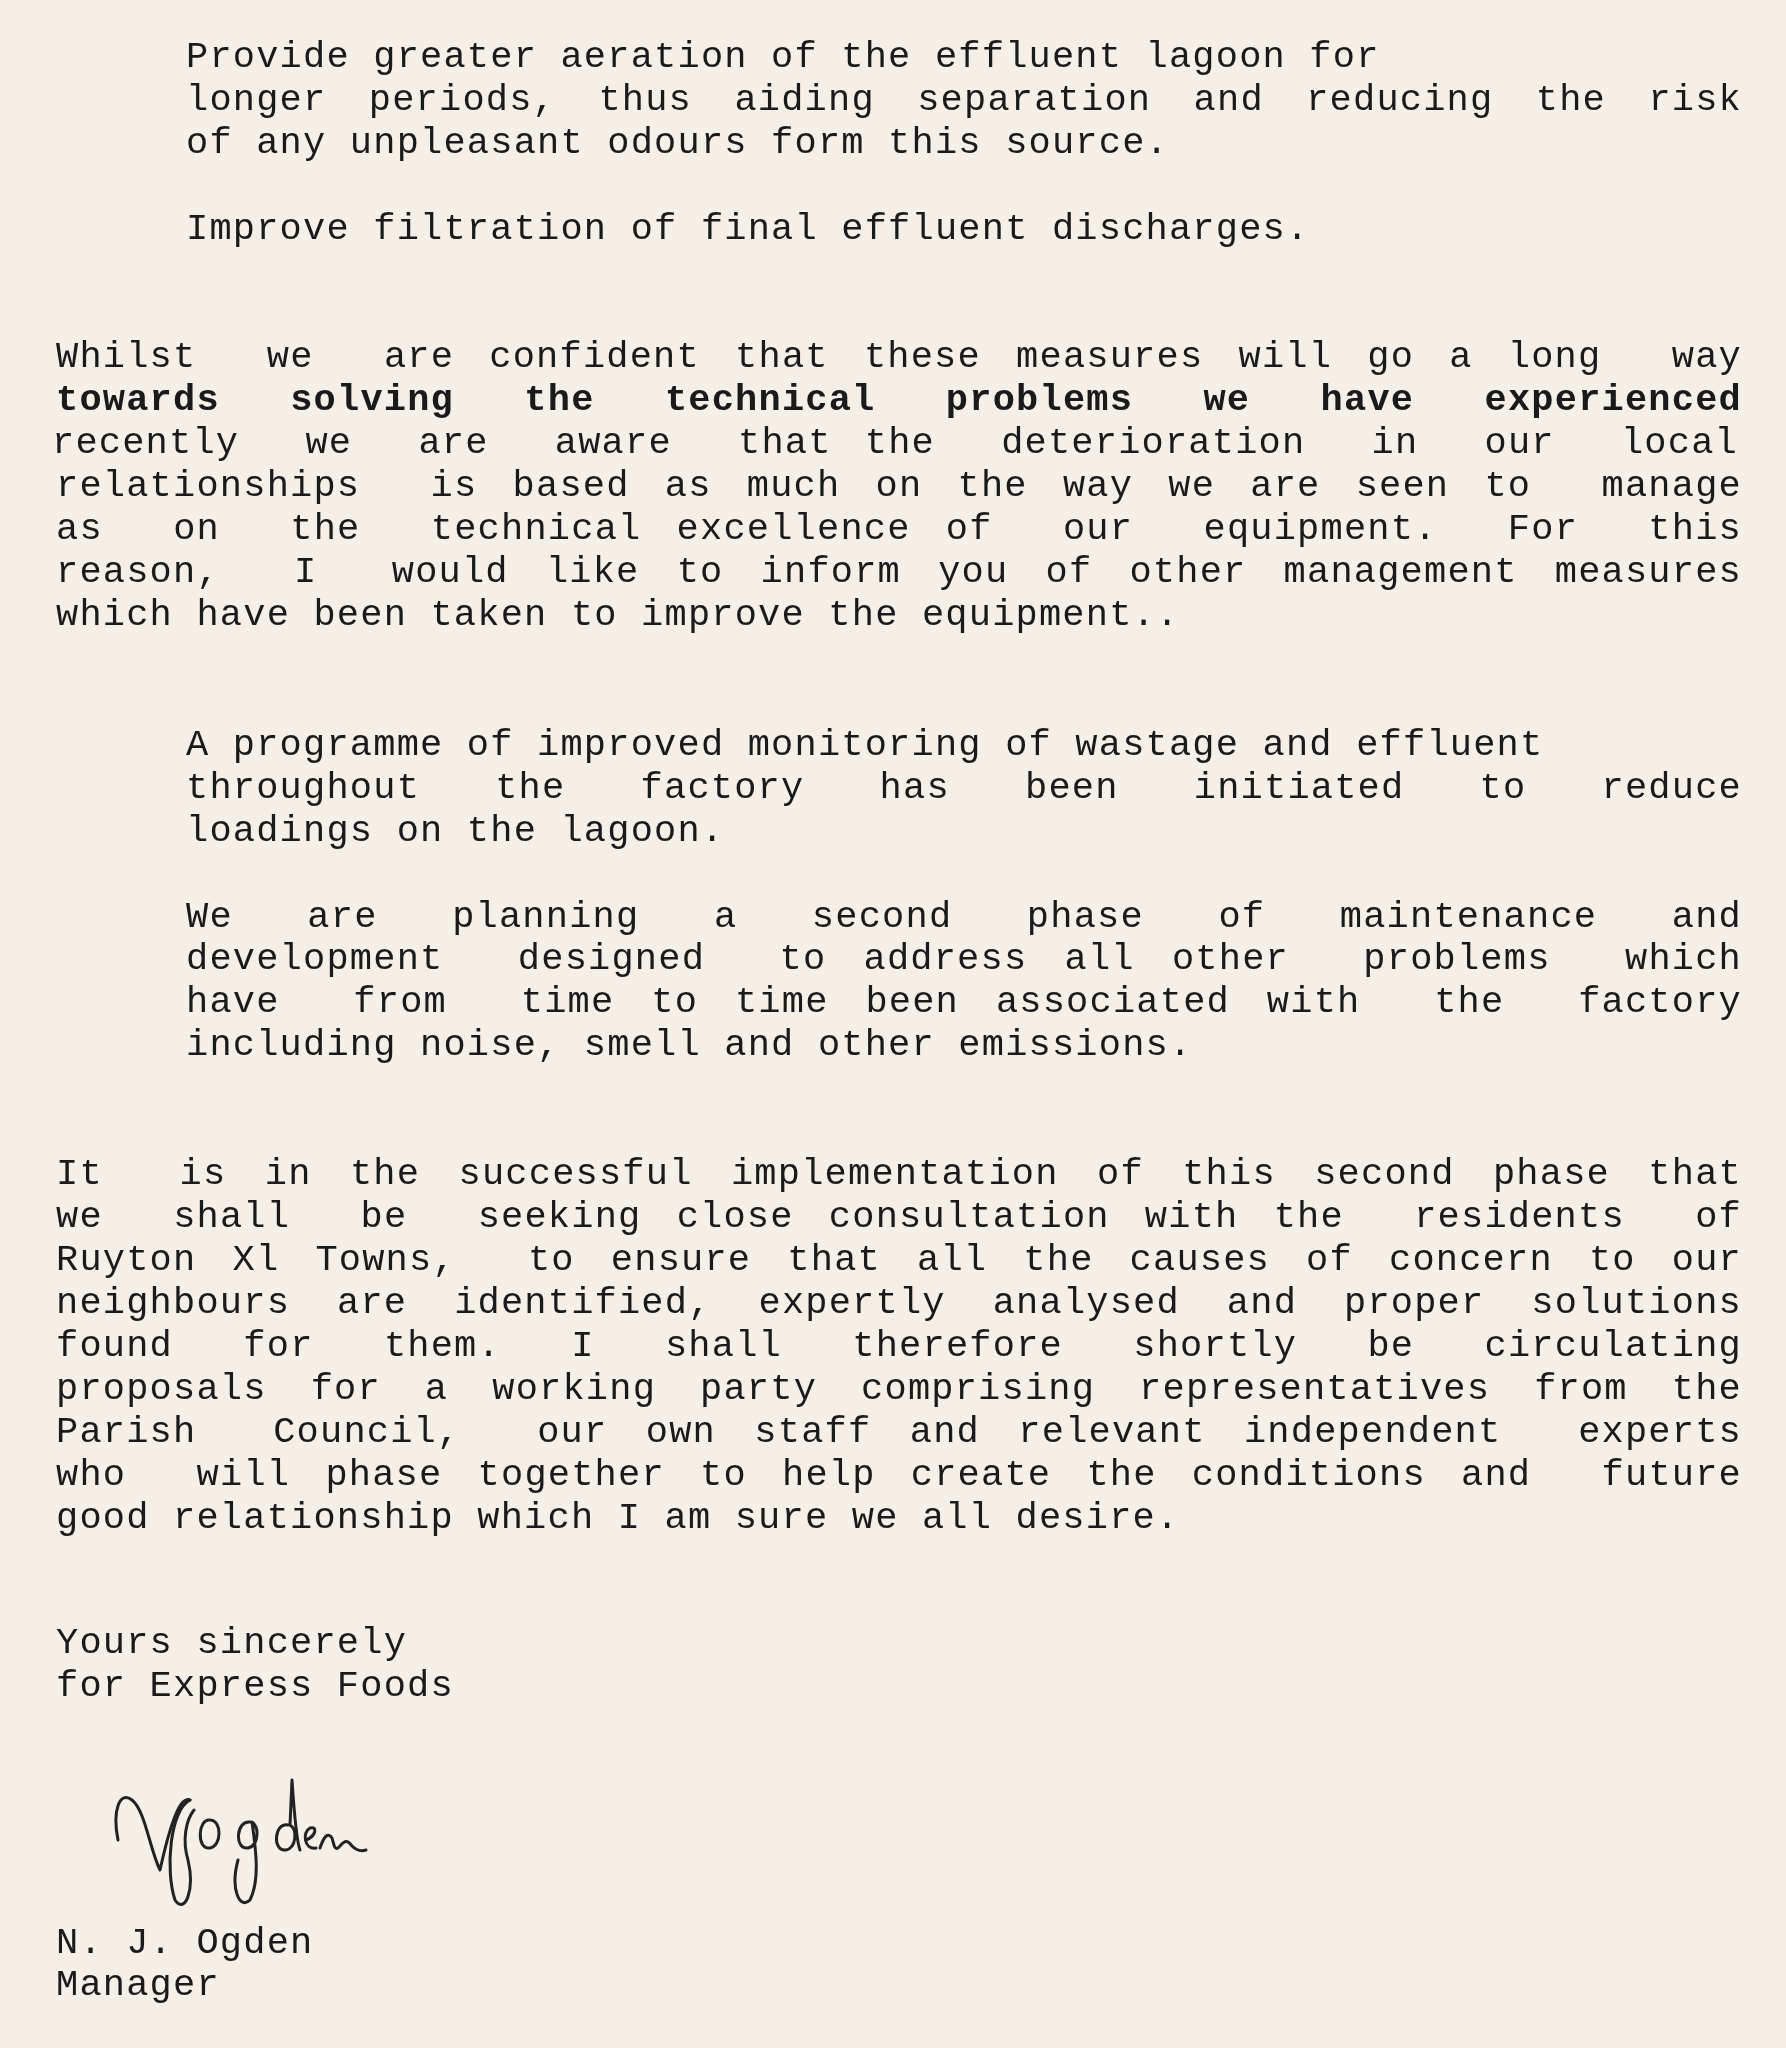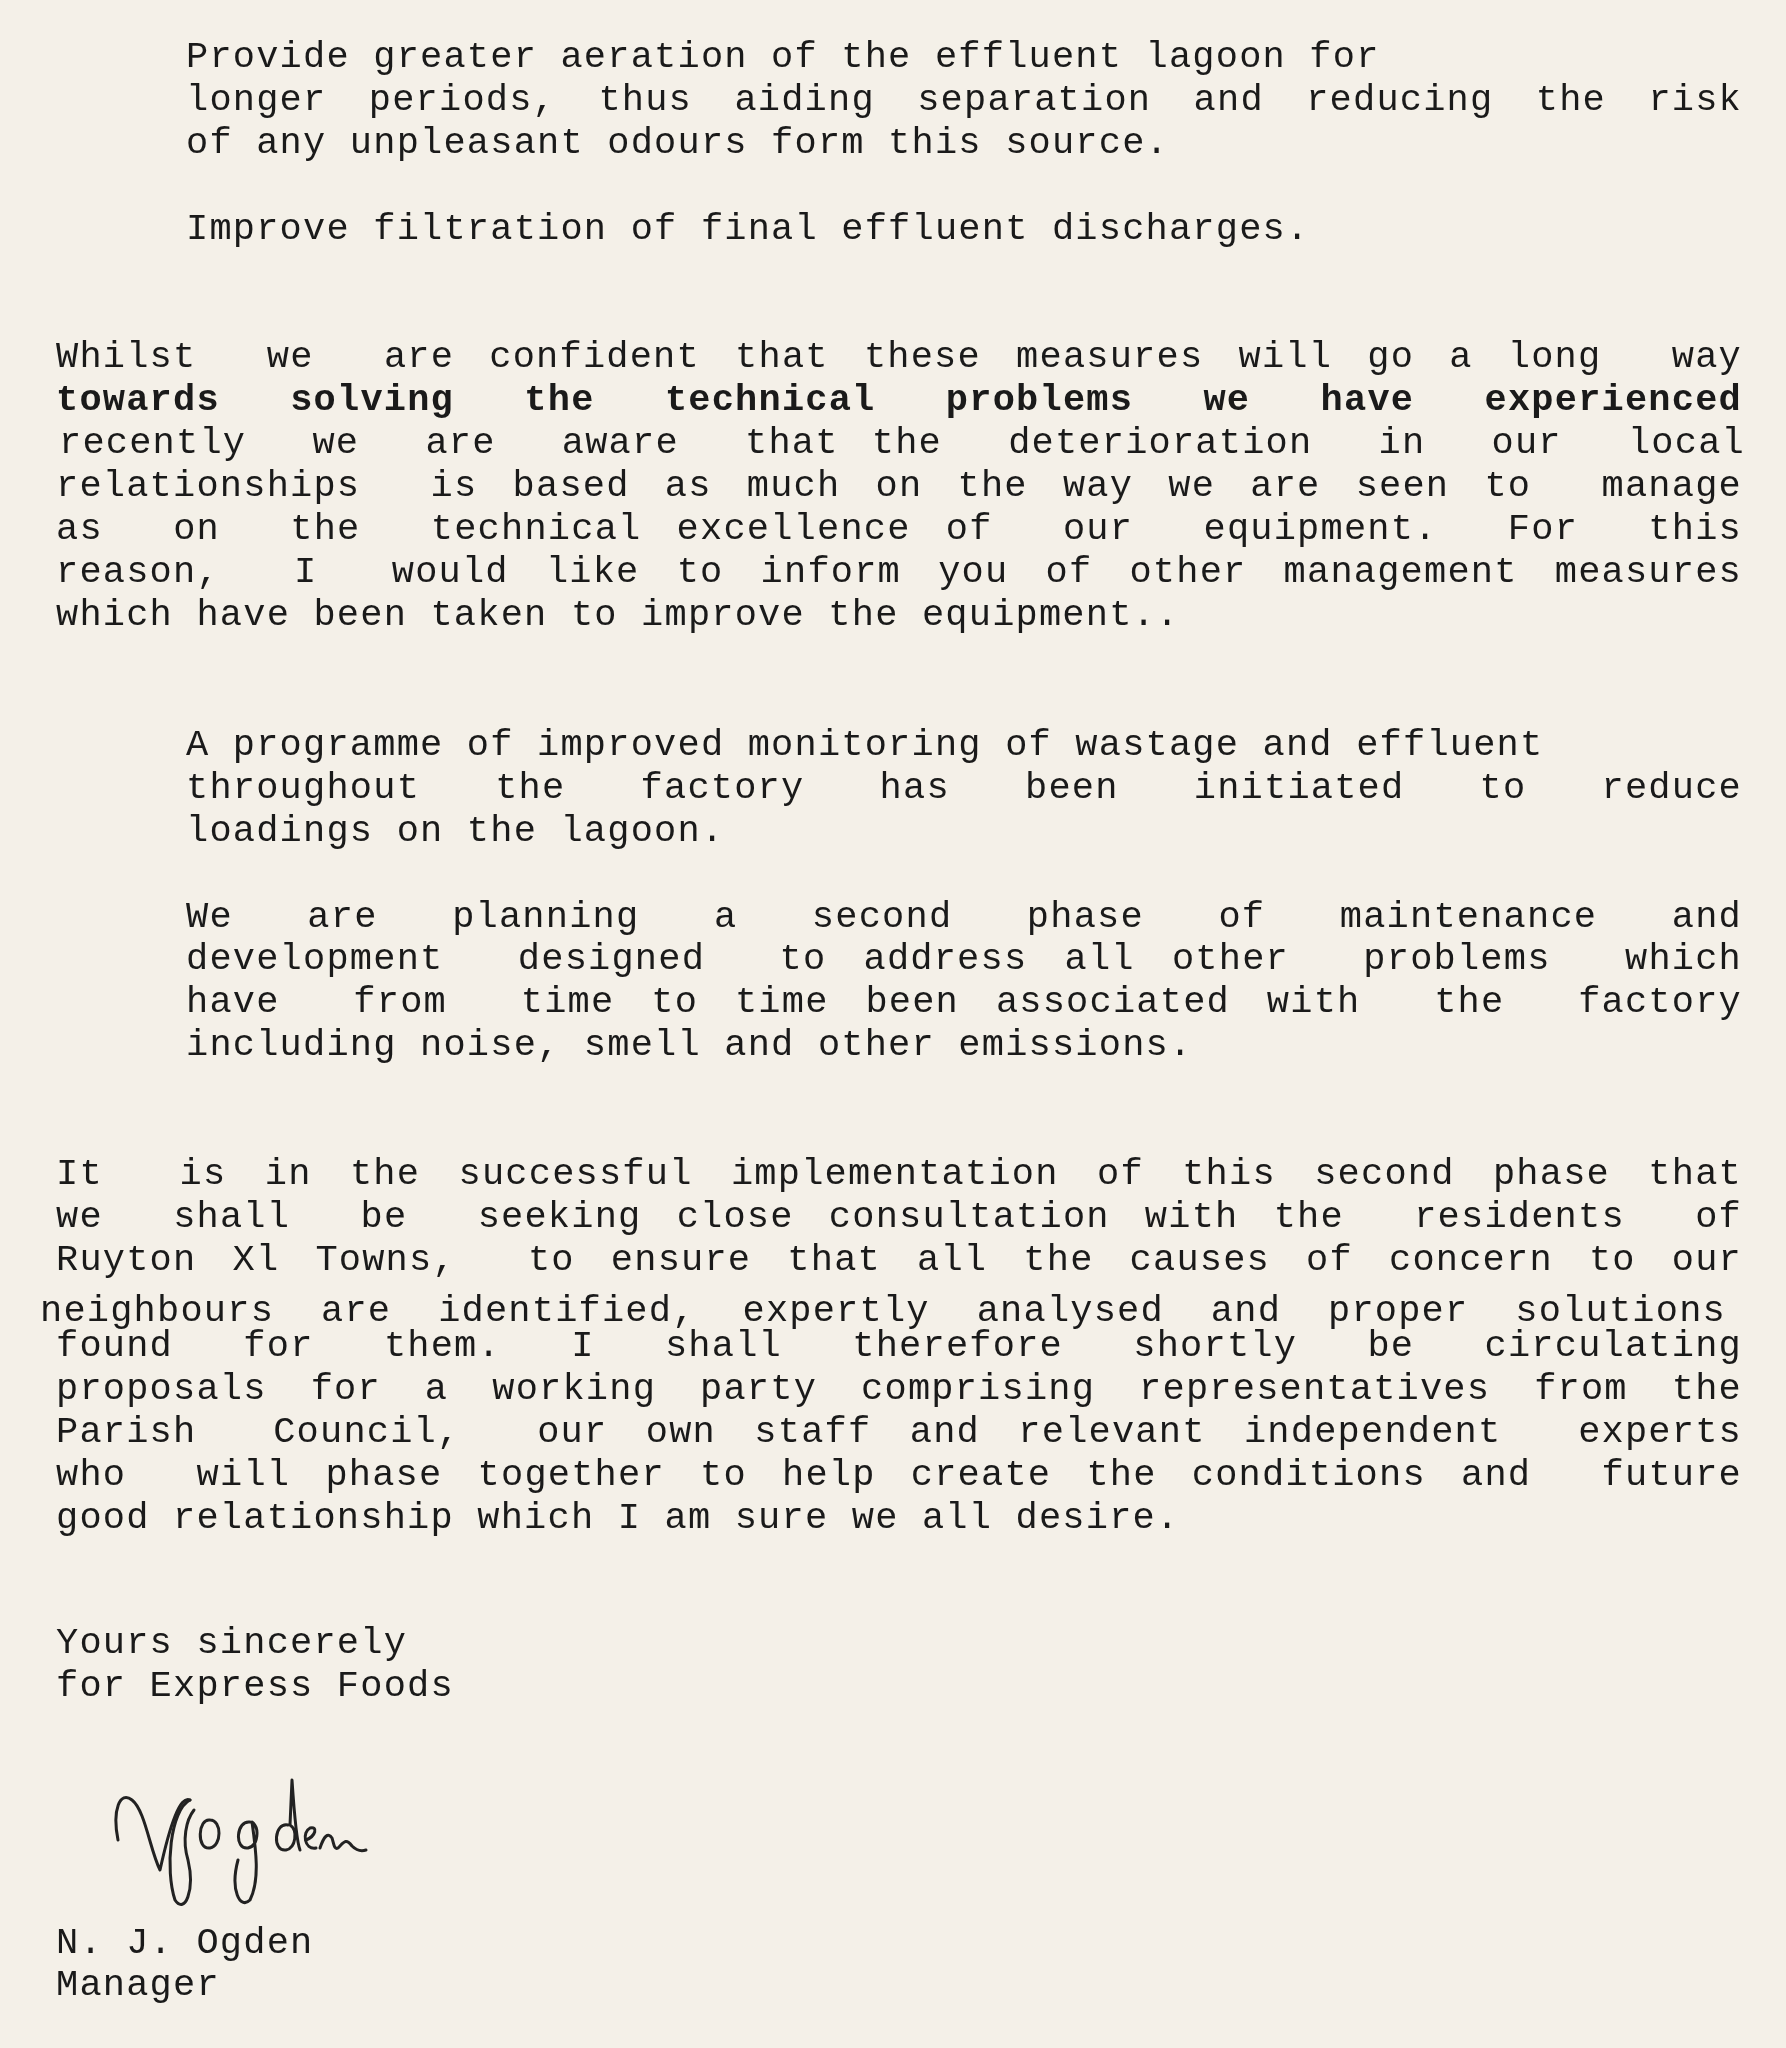--- a/index.html
+++ b/index.html
@@ -22,39 +22,39 @@
 <div>
 
   <div class="line" style="left:186px;top:36px;">Provide greater aeration of the effluent lagoon for</div>
   <div class="line just" style="left:186px;top:79px;width:1556px;">longer periods, thus aiding separation and reducing the risk</div>
   <div class="line" style="left:186px;top:122px;">of any unpleasant odours form this source.</div>
 
   <div class="line" style="left:186px;top:208px;">Improve filtration of final effluent discharges.</div>
 
   <div class="line just" style="left:56px;top:336px;width:1686px;">Whilst  we  are confident that these measures will go a long  way</div>
   <div class="line just" style="left:56px;top:379px;width:1686px;font-weight:bold;">towards  solving  the  technical  problems  we  have  experienced</div>
-  <div class="line just" style="left:59px;top:422px;width:1686px;">recently  we  are  aware  that the  deterioration  in  our  local</div>
+  <div class="line just" style="left:52px;top:422px;width:1686px;">recently  we  are  aware  that the  deterioration  in  our  local</div>
   <div class="line just" style="left:56px;top:465px;width:1686px;">relationships  is based as much on the way we are seen to  manage</div>
   <div class="line just" style="left:56px;top:508px;width:1686px;">as  on  the  technical excellence of  our  equipment.  For  this</div>
   <div class="line just" style="left:56px;top:551px;width:1686px;">reason,  I  would like to inform you of other management measures</div>
   <div class="line" style="left:56px;top:594px;">which have been taken to improve the equipment..</div>
 
   <div class="line" style="left:186px;top:724px;">A programme of improved monitoring of wastage and effluent</div>
   <div class="line just" style="left:186px;top:767px;width:1556px;">throughout  the  factory  has  been  initiated  to  reduce</div>
   <div class="line" style="left:186px;top:810px;">loadings on the lagoon.</div>
 
   <div class="line just" style="left:186px;top:896px;width:1556px;">We  are  planning  a  second  phase  of  maintenance  and</div>
   <div class="line just" style="left:186px;top:938px;width:1556px;">development  designed  to address all other  problems  which</div>
   <div class="line just" style="left:186px;top:981px;width:1556px;">have  from  time to time been associated with  the  factory</div>
   <div class="line" style="left:186px;top:1024px;">including noise, smell and other emissions.</div>
 
   <div class="line just" style="left:56px;top:1153px;width:1686px;">It  is in the successful implementation of this second phase that</div>
   <div class="line just" style="left:56px;top:1196px;width:1686px;">we  shall  be  seeking close consultation with the  residents  of</div>
   <div class="line just" style="left:56px;top:1239px;width:1686px;">Ruyton Xl Towns,  to ensure that all the causes of concern to our</div>
-  <div class="line just" style="left:40px;top:1282px;width:1686px;margin-top:8px;">neighbours are identified, expertly analysed and proper solutions</div>
+  <div class="line just" style="left:56px;top:1282px;width:1686px;">neighbours are identified, expertly analysed and proper solutions</div>
   <div class="line just" style="left:56px;top:1325px;width:1686px;">found  for  them.  I  shall  therefore  shortly  be  circulating</div>
   <div class="line just" style="left:56px;top:1368px;width:1686px;">proposals for a working party comprising representatives from the</div>
   <div class="line just" style="left:56px;top:1411px;width:1686px;">Parish  Council,  our own staff and relevant independent  experts</div>
   <div class="line just" style="left:56px;top:1454px;width:1686px;">who  will phase together to help create the conditions and  future</div>
   <div class="line" style="left:56px;top:1497px;">good relationship which I am sure we all desire.</div>
 
   <div class="line" style="left:56px;top:1622px;">Yours sincerely</div>
   <div class="line ul" style="left:56px;top:1665px;">for Express Foods</div>
 
   <svg id="signature" viewBox="0 0 290 140">

